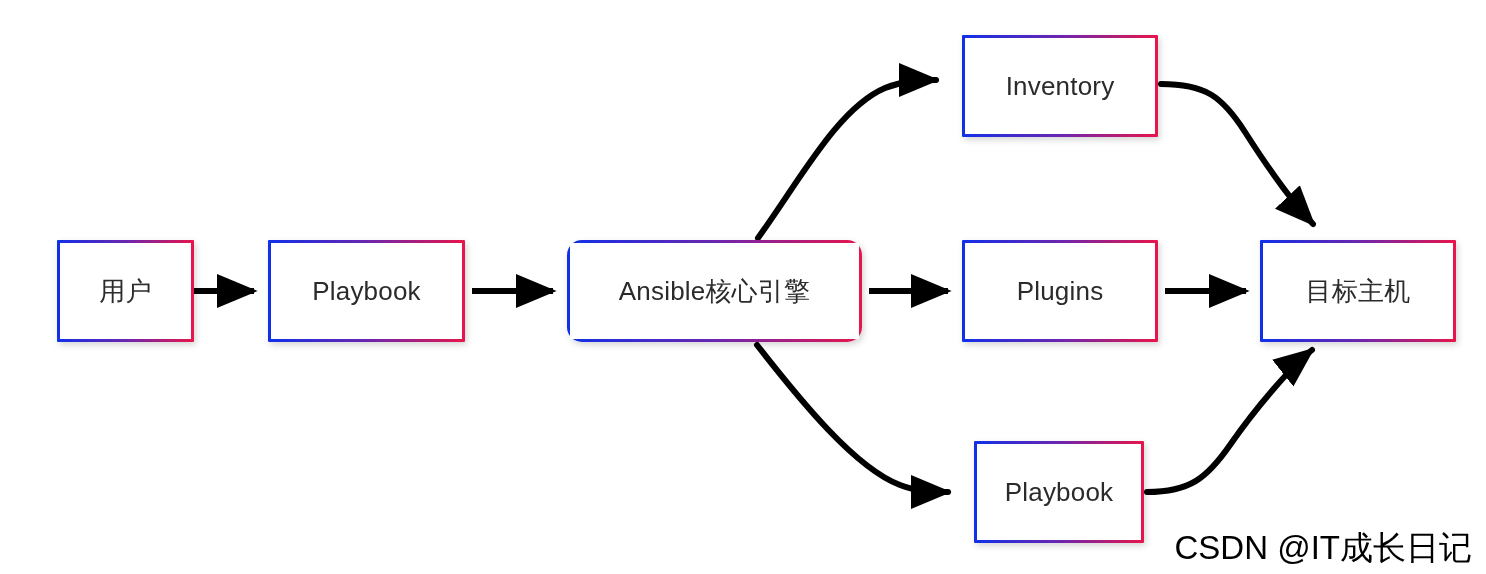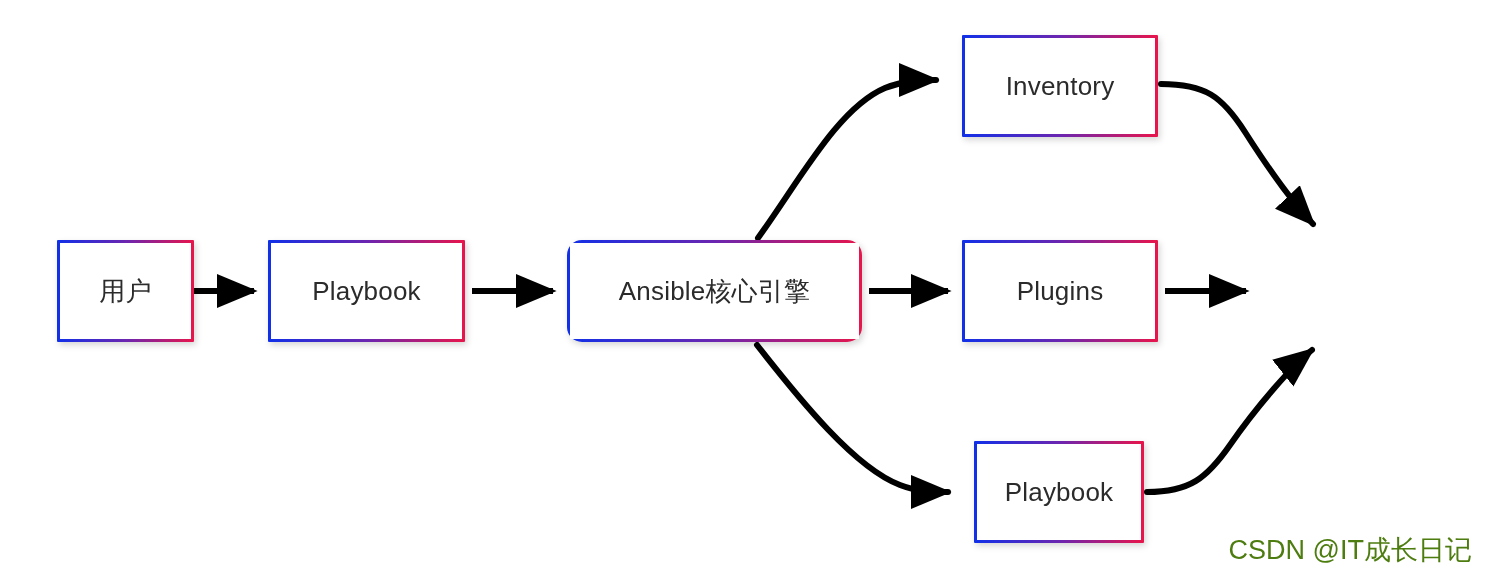--- a/index.html
+++ b/index.html
@@ -51,22 +51,22 @@
     font-size: 26px;
     line-height: 1;
     letter-spacing: 0.2px;
     white-space: nowrap;
     font-weight: 400;
   }
   .watermark {
     position: absolute;
     right: 14px;
     bottom: 10px;
-    color: #4d7c0f;
-    font-size: 27px;
+    color: #000000;
+    font-size: 33px;
     line-height: 1;
     white-space: nowrap;
     user-select: none;
   }
 </style>
 </head>
 <body>
 
 <div id="canvas">
 
@@ -133,16 +133,22 @@
     </div>
   </div>
 
   <div class="node" style="left:974px; top:441px; width:170px; height:102px;
               background:linear-gradient(90deg,#1030E8 0%,#6a26b0 50%,#E8154B 100%);">
     <div class="node-inner">
       <span class="node-label">Playbook</span>
     </div>
   </div>
 
+  <div class="node" style="left:1260px; top:240px; width:196px; height:102px;
+              background:linear-gradient(90deg,#1030E8 0%,#6a26b0 50%,#E8154B 100%);">
+    <div class="node-inner">
+      <span class="node-label">目标主机</span>
+    </div>
+  </div>
 
   <div class="watermark">CSDN @IT成长日记</div>
 
 </div>
 
 </body></html>

